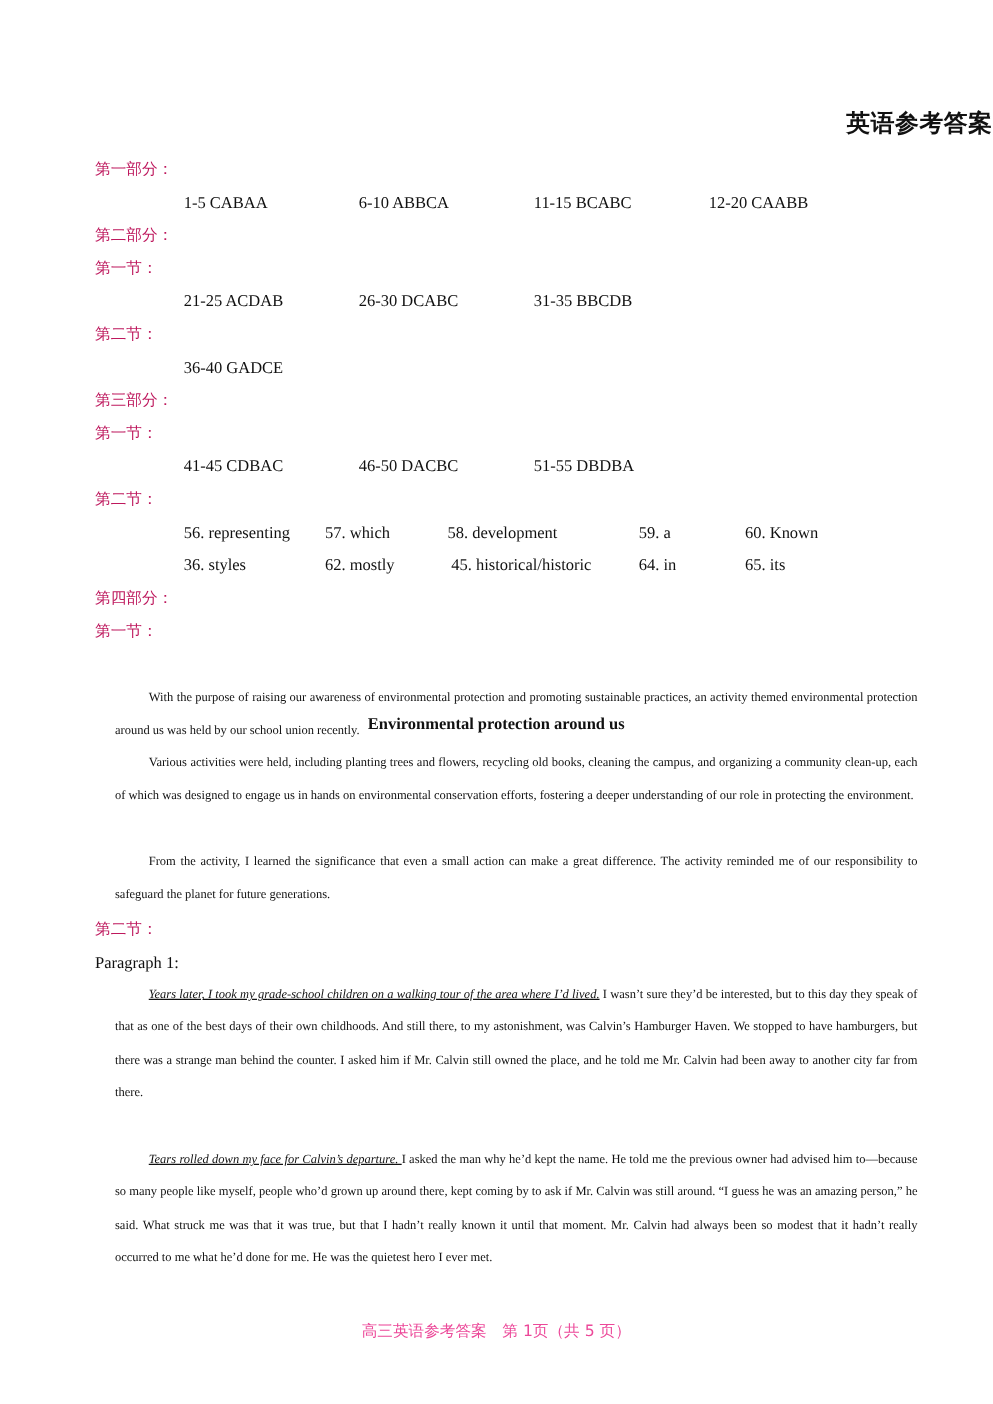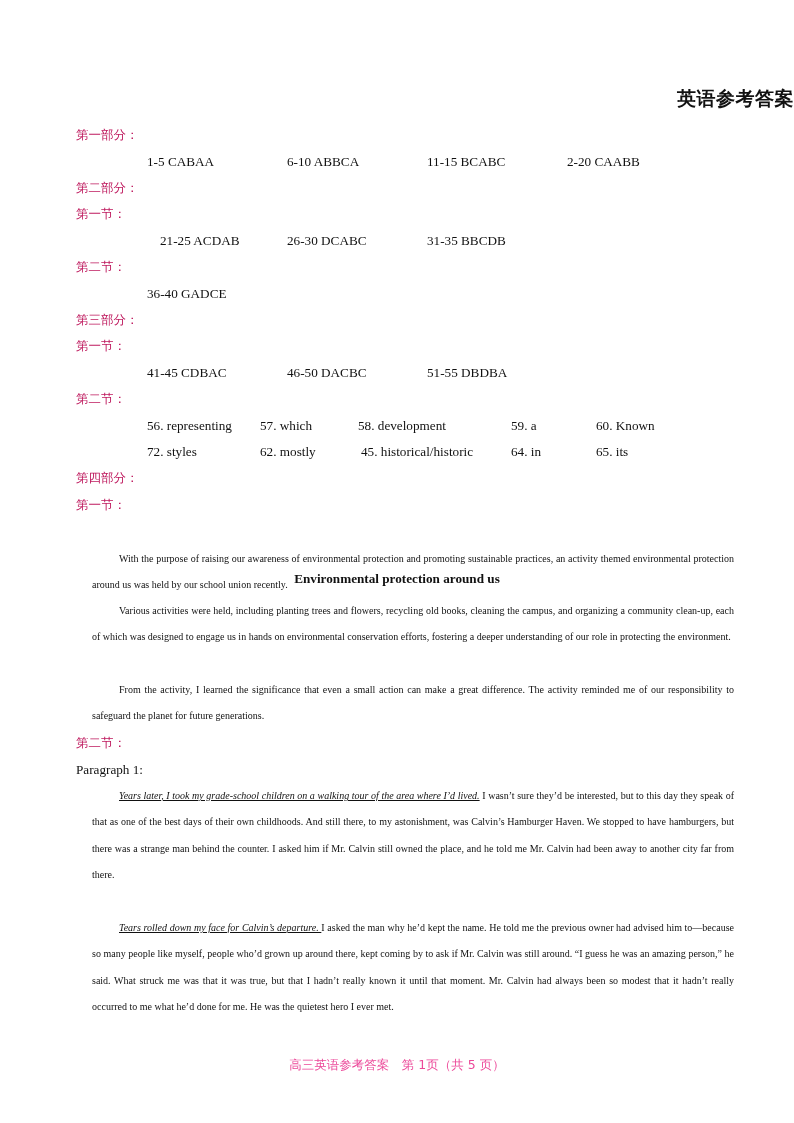--- a/index.html
+++ b/index.html
@@ -20,44 +20,44 @@
 </style>
 </head>
 <body>
 
 <div class="title">英语参考答案</div>
 
 <div class="line cn" style="top:127px">第一部分：</div>
 <div class="ans" style="top:154px;left:131px">1-5 CABAA</div>
 <div class="ans" style="top:154px;left:271px">6-10 ABBCA</div>
 <div class="ans" style="top:154px;left:411px">11-15 BCABC</div>
-<div class="ans" style="top:154px;left:551px">2-20 CAABB</div>
+<div class="ans" style="top:154px;left:551px">12-20 CAABB</div>
 
 <div class="line cn" style="top:180px">第二部分：</div>
 <div class="line cn" style="top:206px">第一节：</div>
-<div class="ans" style="top:233px;left:144px">21-25 ACDAB</div>
+<div class="ans" style="top:233px;left:131px">21-25 ACDAB</div>
 <div class="ans" style="top:233px;left:271px">26-30 DCABC</div>
 <div class="ans" style="top:233px;left:411px">31-35 BBCDB</div>
 <div class="line cn" style="top:259px">第二节：</div>
 <div class="ans" style="top:286px;left:131px">36-40 GADCE</div>
 
 <div class="line cn" style="top:312px">第三部分：</div>
 <div class="line cn" style="top:338px">第一节：</div>
 <div class="ans" style="top:365px;left:131px">41-45 CDBAC</div>
 <div class="ans" style="top:365px;left:271px">46-50 DACBC</div>
 <div class="ans" style="top:365px;left:411px">51-55 DBDBA</div>
 <div class="line cn" style="top:391px">第二节：</div>
 
 <div class="ans" style="top:418px;left:131px">56. representing</div>
 <div class="ans" style="top:418px;left:244px">57. which</div>
 <div class="ans" style="top:418px;left:342px">58. development</div>
 <div class="ans" style="top:418px;left:495px">59. a</div>
 <div class="ans" style="top:418px;left:580px">60. Known</div>
 
-<div class="ans" style="top:444px;left:131px">72. styles</div>
+<div class="ans" style="top:444px;left:131px">36. styles</div>
 <div class="ans" style="top:444px;left:244px">62. mostly</div>
 <div class="ans" style="top:444px;left:345px">45. historical/historic</div>
 <div class="ans" style="top:444px;left:495px">64. in</div>
 <div class="ans" style="top:444px;left:580px">65. its</div>
 
 <div class="line cn" style="top:470px">第四部分：</div>
 <div class="line cn" style="top:497px">第一节：</div>
 
 <div class="essay-title">Environmental protection around us</div>
 

